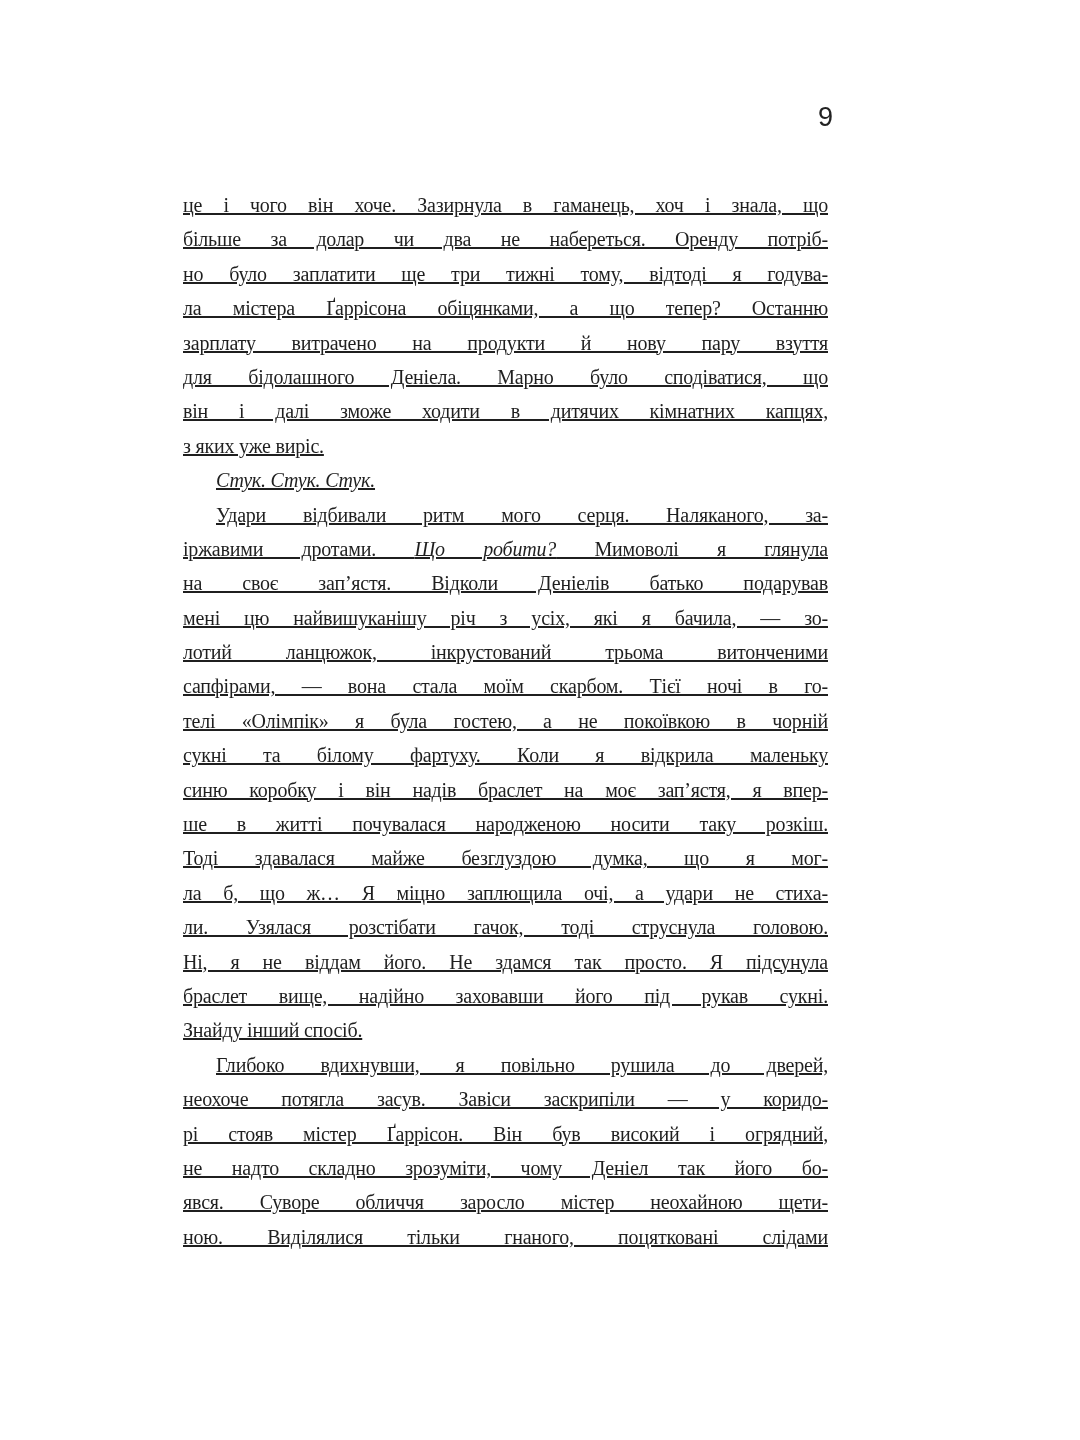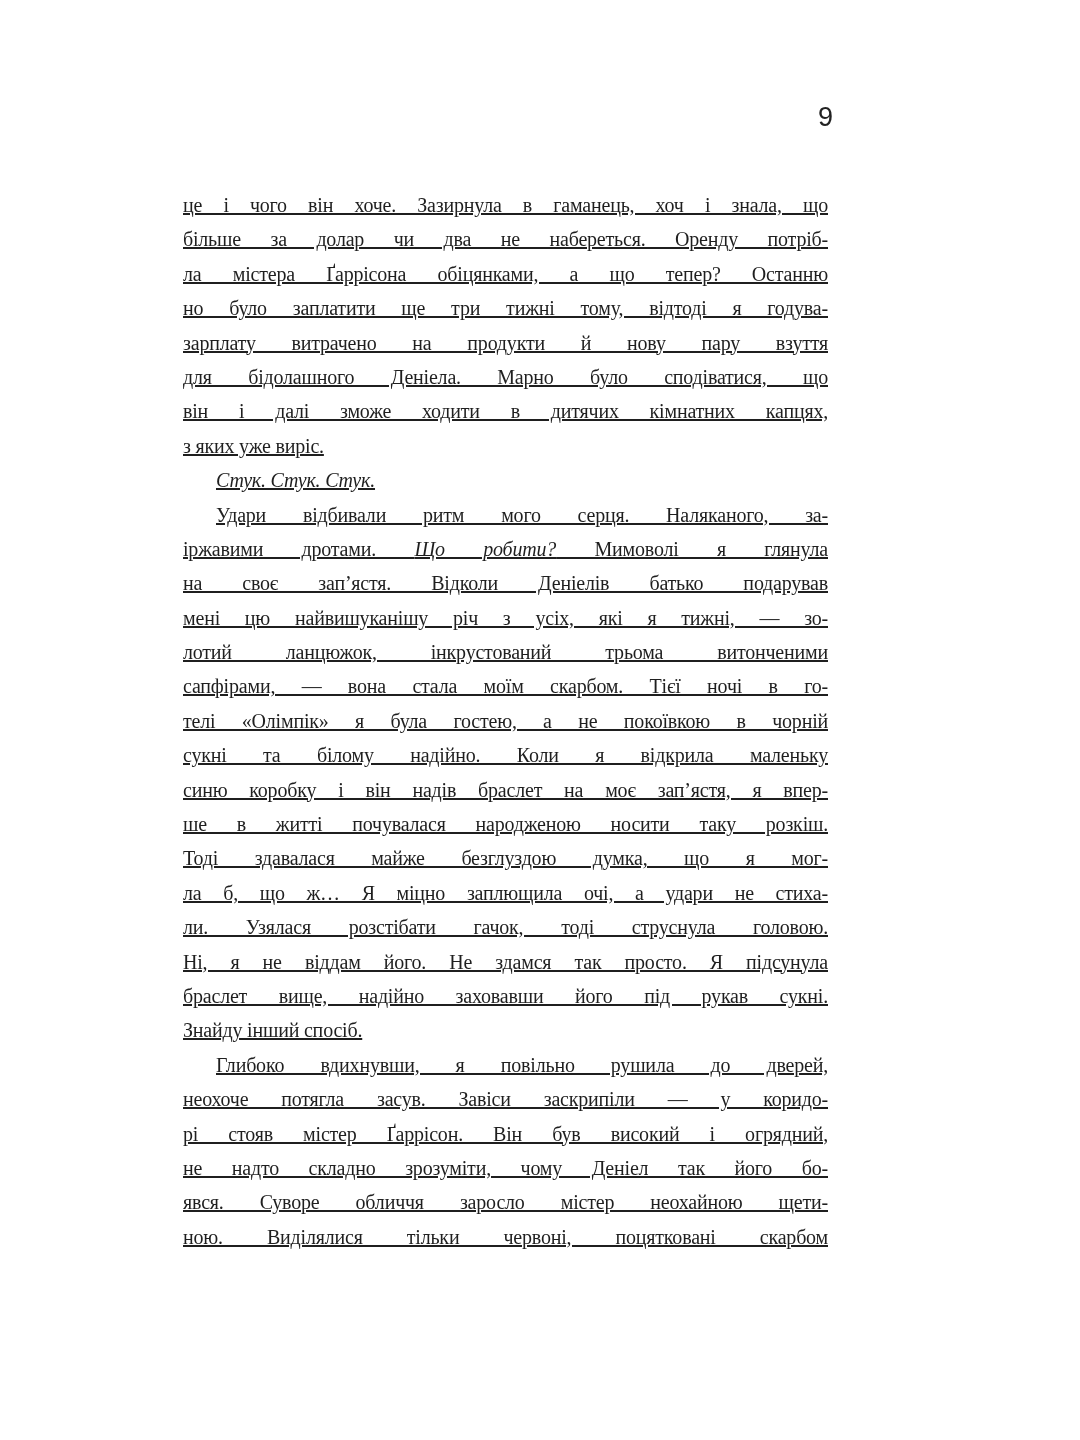--- a/index.html
+++ b/index.html
@@ -65,50 +65,50 @@
 </style>
 </head>
 <body>
 
 <div class="page" style="background: rgb(255, 255, 255);">
   <div class="folio">9</div>
   <div class="text-block" style="color: rgb(31, 31, 31);">
       <div class="paragraph">
         <div class="line">це і чого він хоче. Зазирнула в гаманець, хоч і знала, що</div>
         <div class="line">більше за долар чи два не набереться. Оренду потріб-</div>
+        <div class="line">но було заплатити ще три тижні тому, відтоді я годува-</div>
         <div class="line">ла містера Ґаррісона обіцянками, а що тепер? Останню</div>
-        <div class="line">но було заплатити ще три тижні тому, відтоді я годува-</div>
         <div class="line">зарплату витрачено на продукти й нову пару взуття</div>
         <div class="line">для бідолашного Деніела. Марно було сподіватися, що</div>
         <div class="line">він і далі зможе ходити в дитячих кімнатних капцях,</div>
         <div class="line para-end">з яких уже виріс.</div>
       </div>
       <div class="paragraph italic">
         <div class="line indent para-end">Стук. Стук. Стук.</div>
       </div>
       <div class="paragraph">
         <div class="line indent">Удари відбивали ритм мого серця. Наляканого, за-</div>
         <div class="line"><span>іржавими дротами. </span><i>Що робити?</i><span> Мимоволі я глянула</span></div>
         <div class="line">на своє зап’ястя. Відколи Деніелів батько подарував</div>
-        <div class="line">мені цю найвишуканішу річ з усіх, які я тижні, — зо-</div>
+        <div class="line">мені цю найвишуканішу річ з усіх, які я бачила, — зо-</div>
         <div class="line">лотий ланцюжок, інкрустований трьома витонченими</div>
         <div class="line">сапфірами, — вона стала моїм скарбом. Тієї ночі в го-</div>
         <div class="line">телі «Олімпік» я була гостею, а не покоївкою в чорній</div>
-        <div class="line">сукні та білому надійно. Коли я відкрила маленьку</div>
+        <div class="line">сукні та білому фартуху. Коли я відкрила маленьку</div>
         <div class="line">синю коробку і він надів браслет на моє зап’ястя, я впер-</div>
         <div class="line">ше в житті почувалася народженою носити таку розкіш.</div>
         <div class="line">Тоді здавалася майже безглуздою думка, що я мог-</div>
         <div class="line">ла б, що ж… Я міцно заплющила очі, а удари не стиха-</div>
         <div class="line">ли. Узялася розстібати гачок, тоді струснула головою.</div>
         <div class="line">Ні, я не віддам його. Не здамся так просто. Я підсунула</div>
         <div class="line">браслет вище, надійно заховавши його під рукав сукні.</div>
         <div class="line para-end">Знайду інший спосіб.</div>
       </div>
       <div class="paragraph">
         <div class="line indent">Глибоко вдихнувши, я повільно рушила до дверей,</div>
         <div class="line">неохоче потягла засув. Завіси заскрипіли — у коридо-</div>
         <div class="line">рі стояв містер Ґаррісон. Він був високий і огрядний,</div>
         <div class="line">не надто складно зрозуміти, чому Деніел так його бо-</div>
         <div class="line">явся. Суворе обличчя заросло містер неохайною щети-</div>
-        <div class="line">ною. Виділялися тільки червоні, поцятковані скарбом</div>
+        <div class="line">ною. Виділялися тільки гнаного, поцятковані слідами</div>
       </div>
     </div>
 </div>
 
 </body></html>

